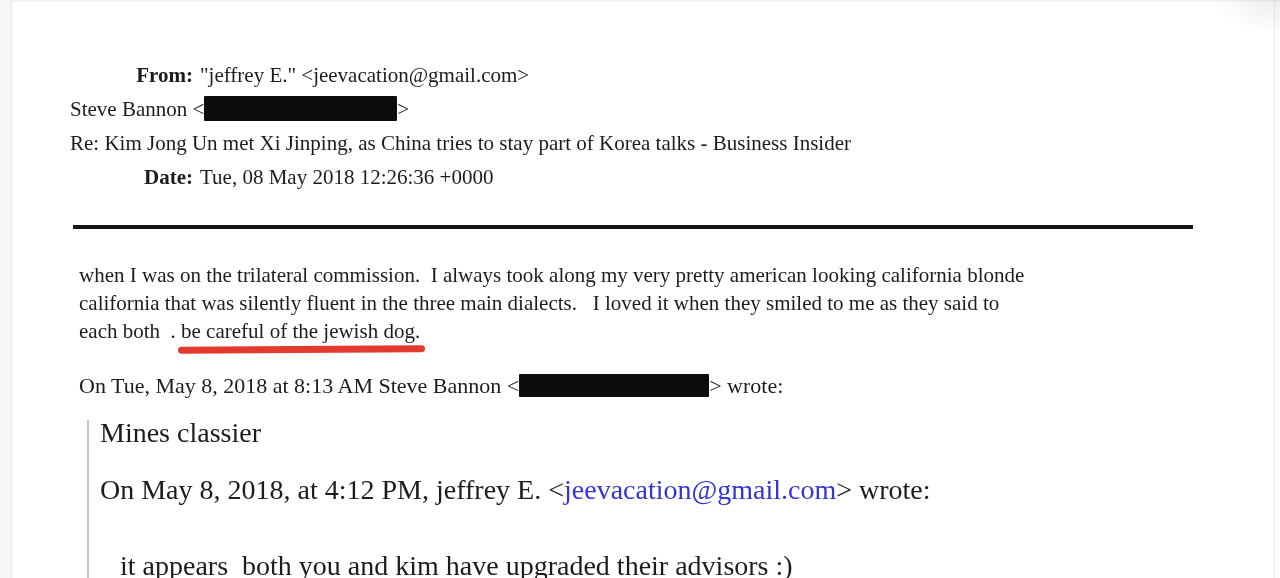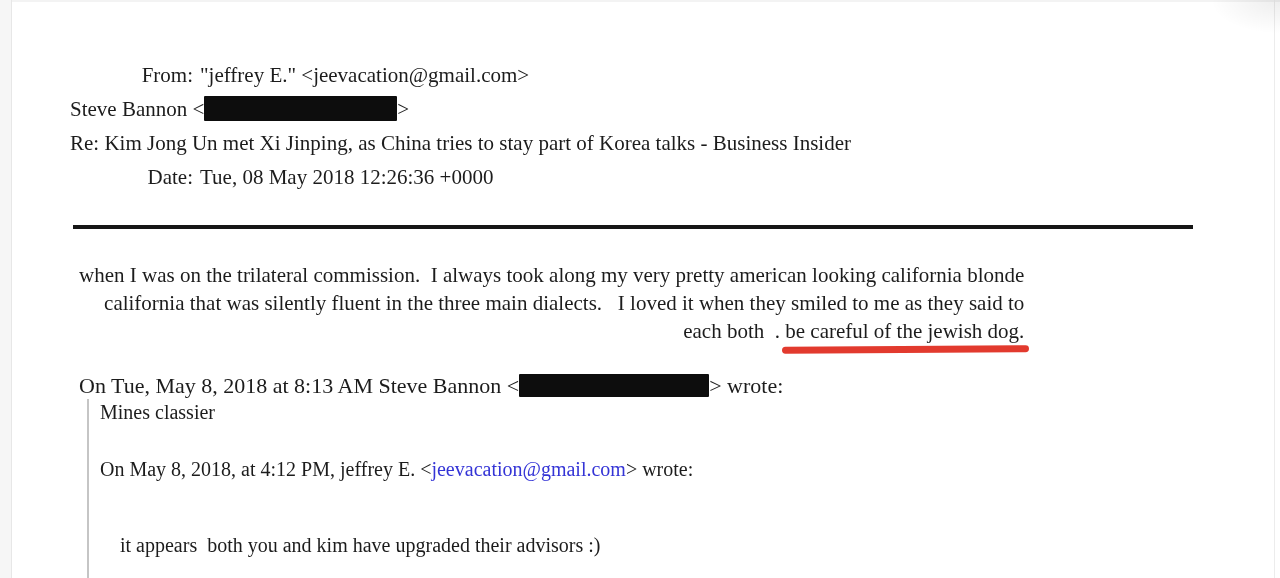--- a/index.html
+++ b/index.html
@@ -29,45 +29,45 @@
   .right-edge{
     position:absolute;top:0;bottom:0;left:1274px;width:1px;background:#ececec;
   }
   .corner-smudge{
     position:absolute;right:0;top:0;width:70px;height:34px;
     background:radial-gradient(ellipse at top right, rgba(0,0,0,0.07), rgba(0,0,0,0) 70%);
   }
   
   .header{position:absolute;left:63px;top:58px;font-size:21px;}
   .hrow{display:flex;height:34px;line-height:34px;white-space:pre;}
-  .hlabel{display:inline-block;width:130px;text-align:right;font-weight:normal;flex:0 0 130px;}
+  .hlabel{display:inline-block;width:130px;text-align:right;font-weight:bold;flex:0 0 130px;}
   .hvalue{padding-left:7px;white-space:pre;}
   .redaction{
     display:inline-block;background:var(--redaction-black);
     border-radius:1px;vertical-align:-5px;
   }
   .redaction.to-box{width:193px;height:25px;}
   .redaction.attr-box{width:190px;height:23px;vertical-align:-4px;}
   
   .rule{position:absolute;left:73px;top:225px;width:1120px;height:4px;background:#161616;}
   
   .body-text{position:absolute;left:79px;top:261px;font-size:21px;}
-  .bline{height:28px;line-height:28px;white-space:pre;text-align:right;}
+  .bline{height:28px;line-height:28px;white-space:pre;}
   .hl-wrap{position:relative;display:inline-block;}
   .red-stroke{
     position:absolute;left:-3px;right:-5px;bottom:-8px;height:7px;
     background:var(--highlight-red);border-radius:4px;
     transform:rotate(-0.35deg);
   }
   
   .attribution1{position:absolute;left:79px;top:372px;font-size:22px;line-height:28px;white-space:pre;}
   .quote{
-    position:absolute;left:87px;top:399px;bottom:0;width:1100px;
+    position:absolute;left:87px;top:420px;bottom:0;width:1100px;
     border-left:2px solid var(--quote-bar);
-    padding-left:11px;font-size:20px;
+    padding-left:11px;font-size:28px;
   }
   .q-line{line-height:26px;white-space:pre;}
   .attribution2{margin-top:30px;line-height:28px;white-space:pre;}
   .reply2-body{margin-top:48px;margin-left:20px;line-height:28px;white-space:pre;}
   a.email-link{color:var(--link);cursor:pointer;}
 </style>
 </head>
 <body>
 
 <div class="page">

